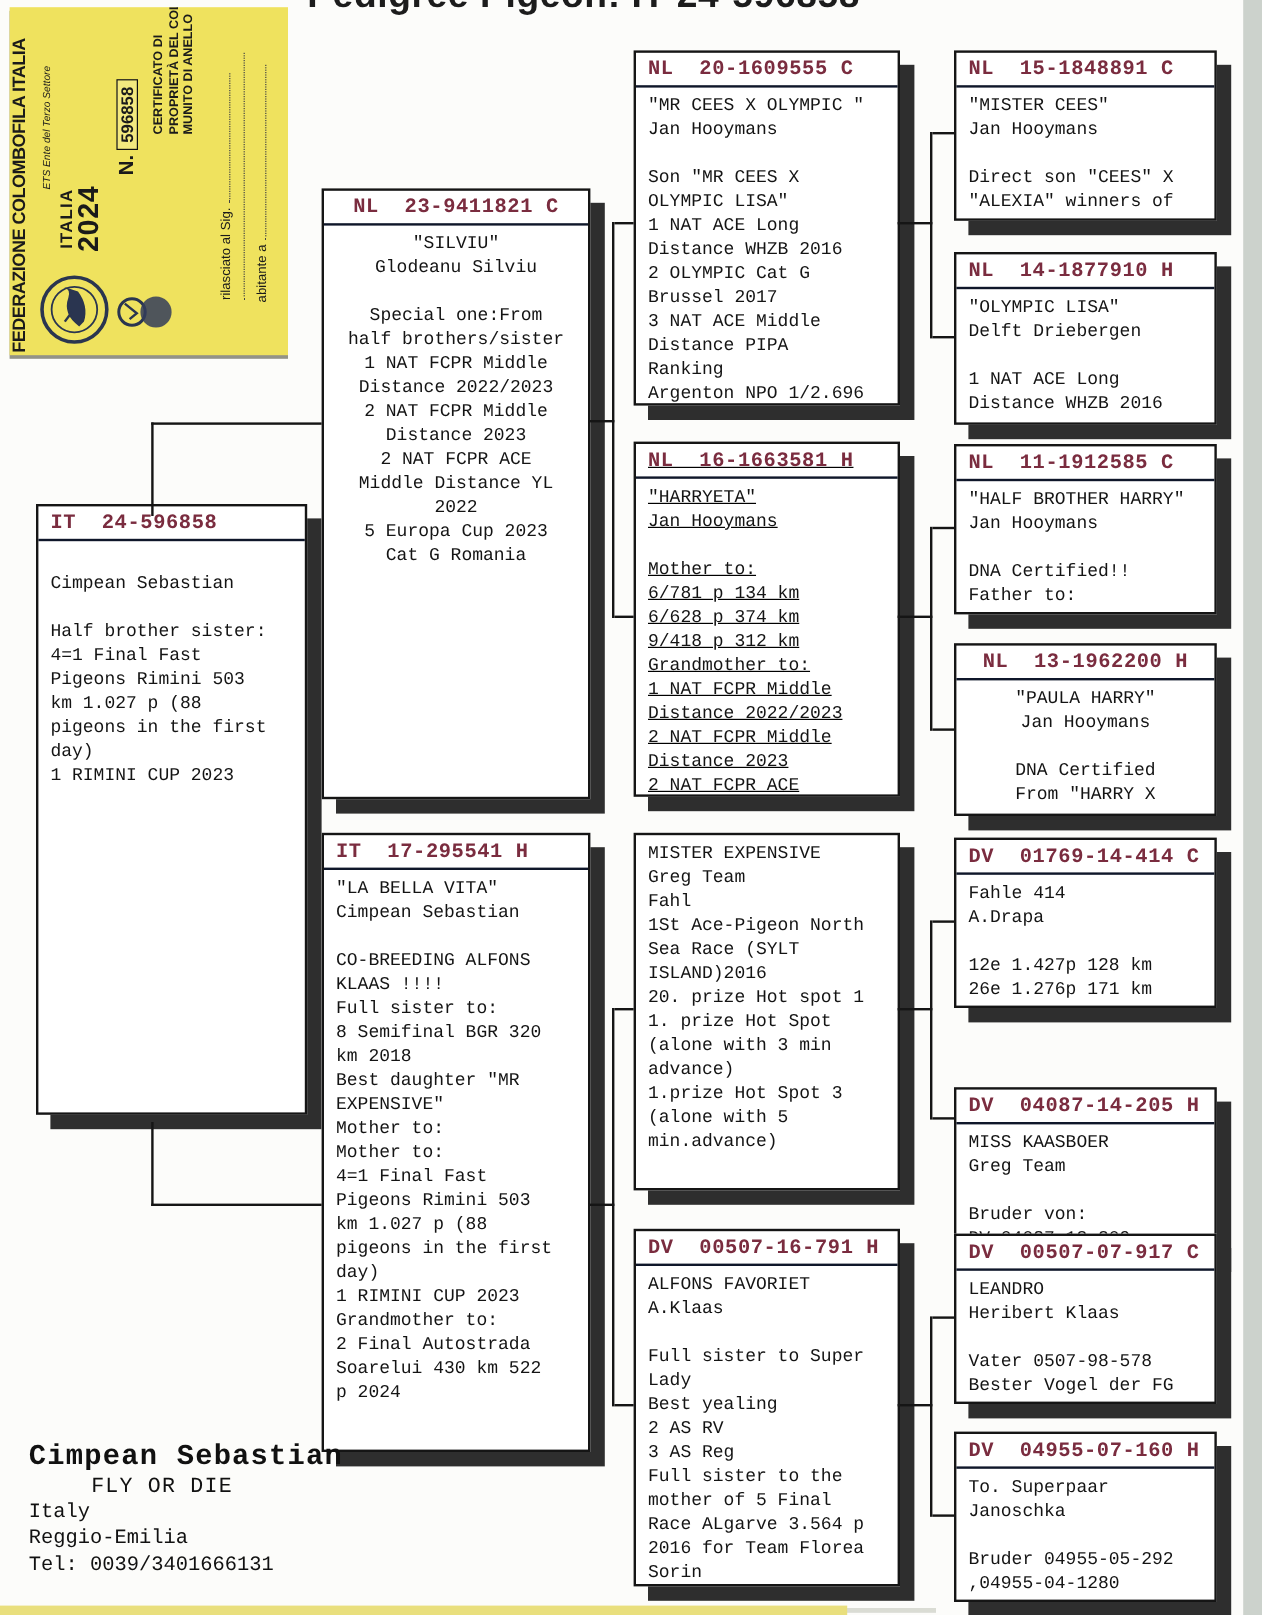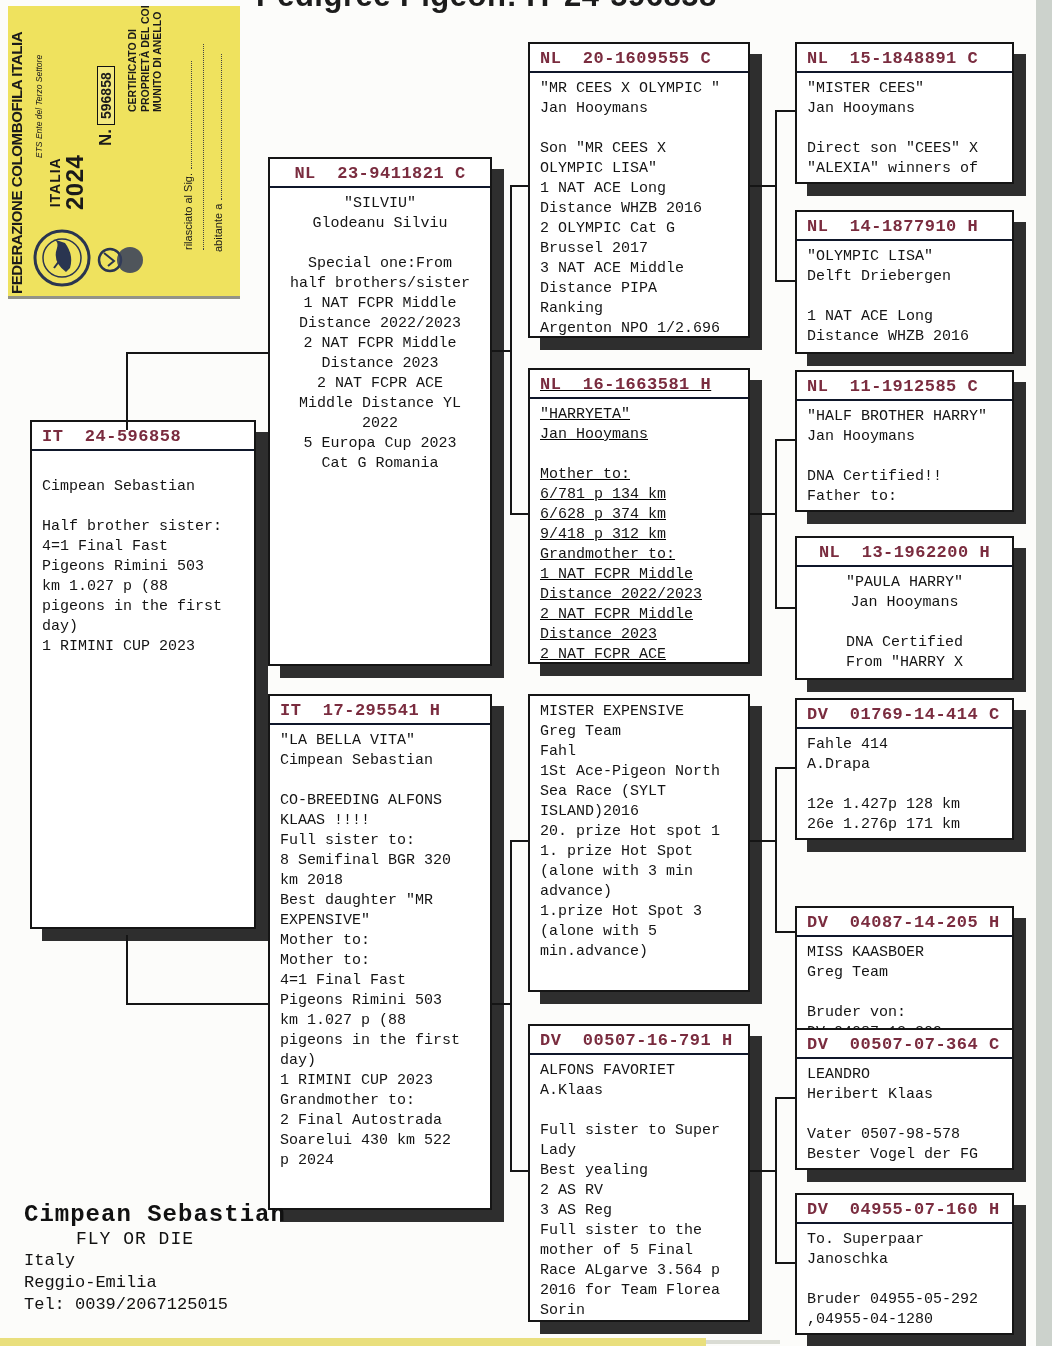--- a/index.html
+++ b/index.html
@@ -250,21 +250,21 @@
   </div>
   <div class="pbox" style="left:795px;top:862px;width:215px;height:138px;margin-top:44px;">
     <div class="code">DV  04087-14-205 H</div>
     <div class="btxt">MISS KAASBOER
 Greg Team
 
 Bruder von:
 DV-04087-13-209</div>
   </div>
   <div class="pbox" style="left:795px;top:1028px;width:215px;height:138px;">
-    <div class="code">DV  00507-07-364 C</div>
+    <div class="code">DV  00507-07-917 C</div>
     <div class="btxt">LEANDRO
 Heribert Klaas
 
 Vater 0507-98-578
 Bester Vogel der FG</div>
   </div>
   <div class="pbox" style="left:795px;top:1193px;width:215px;height:138px;">
     <div class="code">DV  04955-07-160 H</div>
     <div class="btxt">To. Superpaar
 Janoschka
@@ -306,20 +306,20 @@
   <div class="ln" style="left:748px;top:1170px;width:29px;height:2px;"></div>
   <div class="ln" style="left:775px;top:1097px;width:2px;height:167px;"></div>
   <div class="ln" style="left:777px;top:1097px;width:18px;height:2px;"></div>
   <div class="ln" style="left:777px;top:1262px;width:18px;height:2px;"></div>
 
   <div class="owner">
     <div class="oname">Cimpean Sebastian</div>
     <div class="oloft">FLY OR DIE</div>
     <div class="oline">Italy</div>
     <div class="oline">Reggio-Emilia</div>
-    <div class="oline">Tel: 0039/2067125015</div>
+    <div class="oline">Tel: 0039/3401666131</div>
   </div>
 
   <div class="edge-right"></div>
   <div class="strip-smudge"></div>
   <div class="strip-yellow"></div>
 
 </div>
 
 </body></html>

